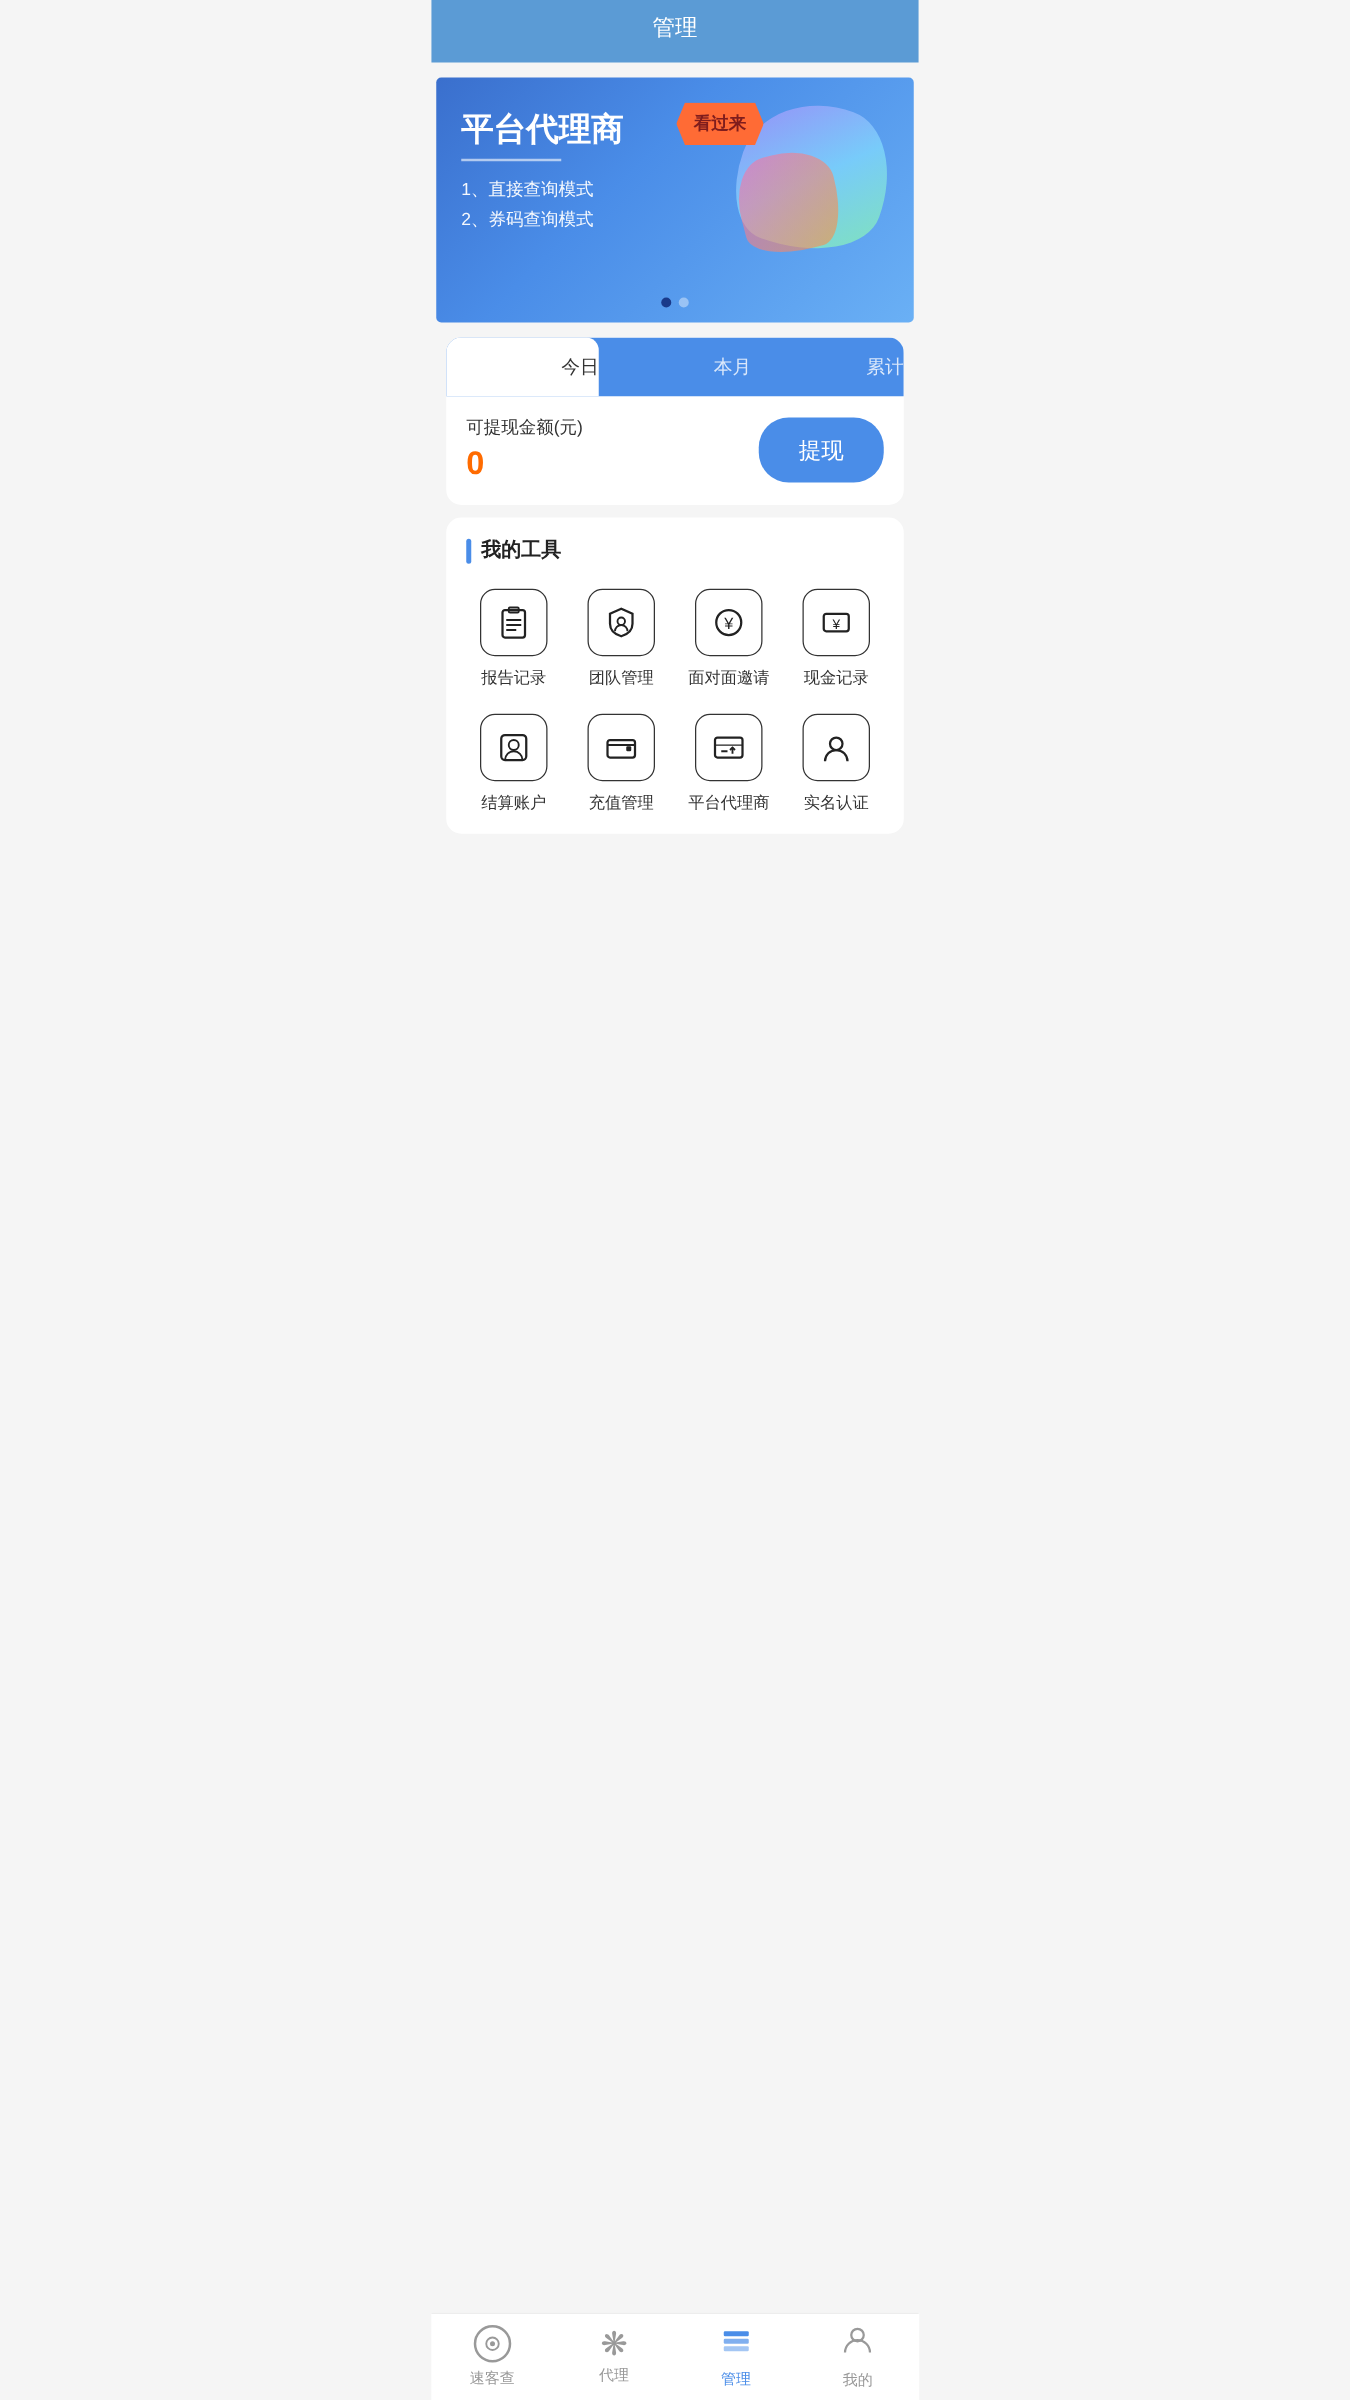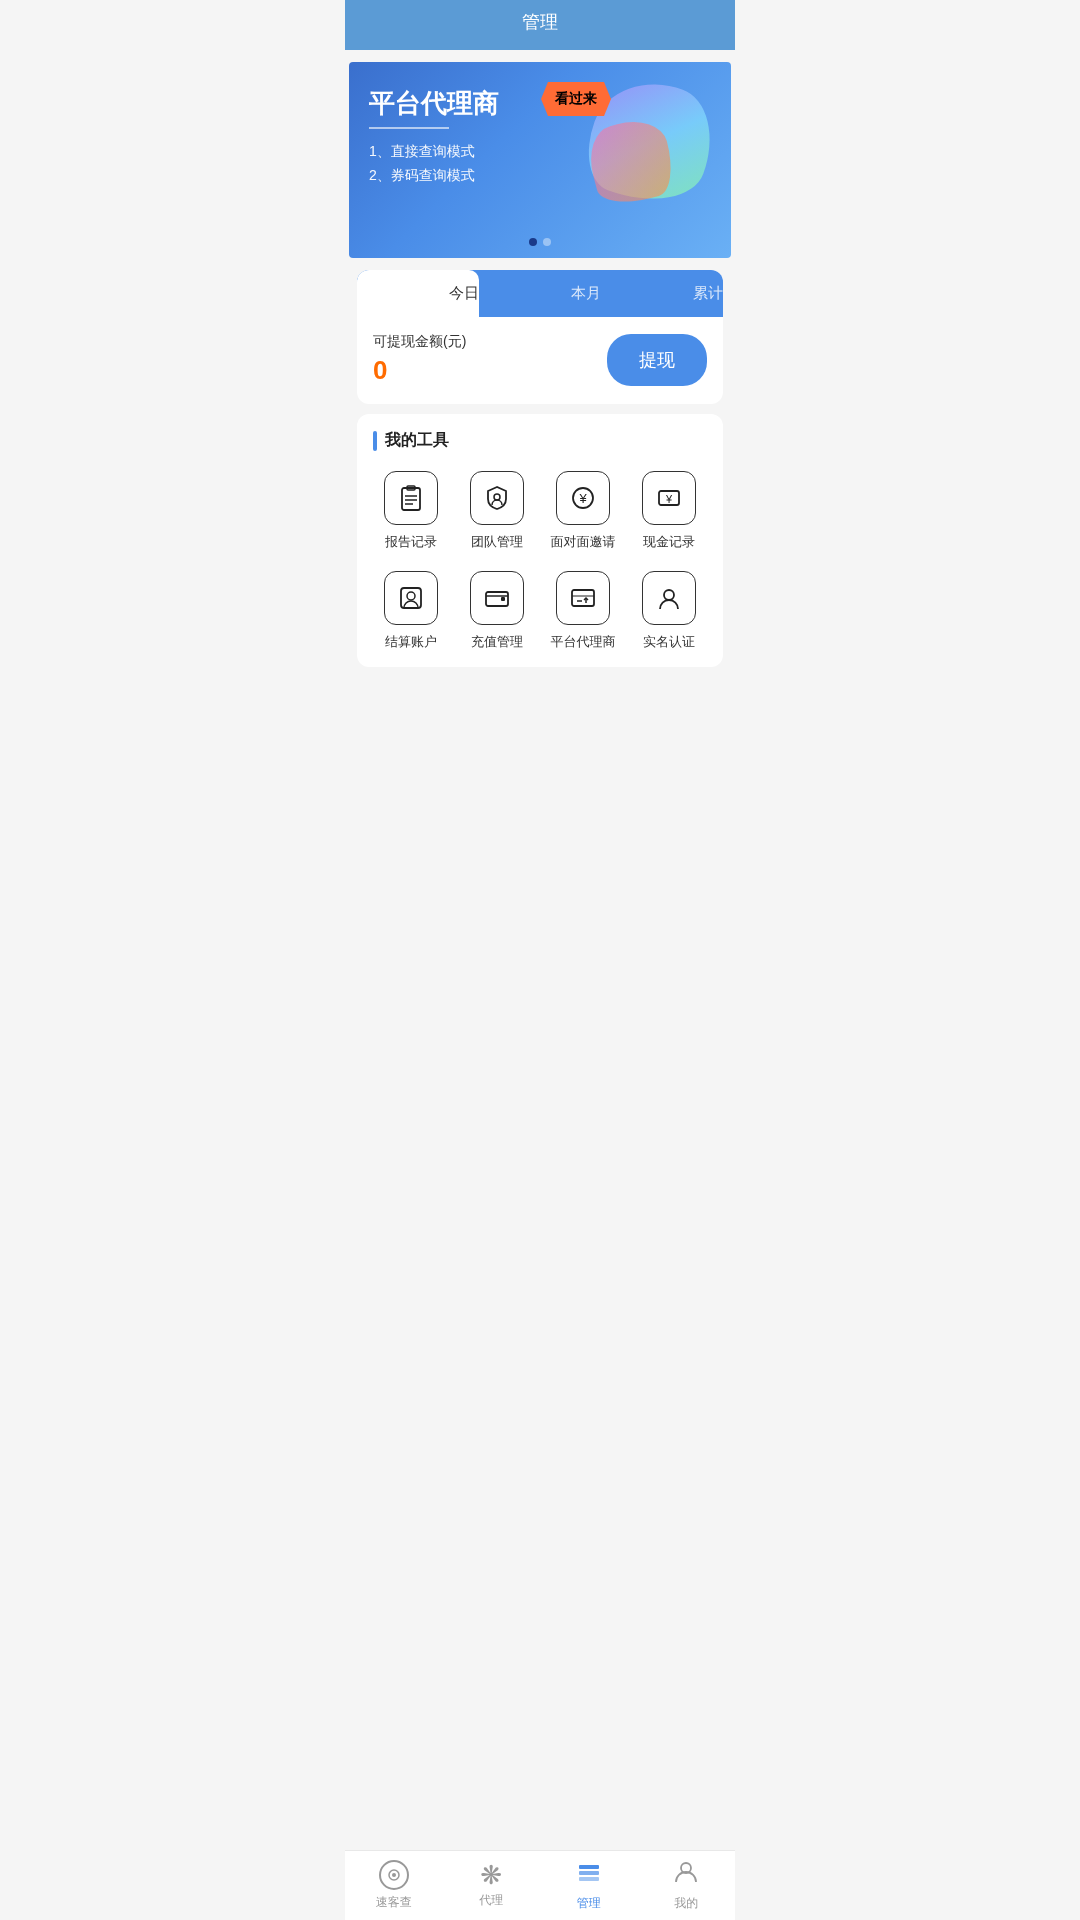--- a/index.html
+++ b/index.html
@@ -79,21 +79,21 @@
       color: white;
       font-size: 14px;
       margin-bottom: 6px;
       opacity: 0.95;
     }
     .banner-badge {
       position: absolute;
       top: 20px;
       right: 120px;
       background: #ff6b35;
-      color: #000000;
+      color: #7f1d1d;
       font-size: 14px;
       font-weight: 600;
       padding: 8px 14px;
       clip-path: polygon(10% 0%, 90% 0%, 100% 50%, 90% 100%, 10% 100%, 0% 50%);
       z-index: 3;
     }
     .banner-decoration {
       position: absolute;
       right: 0;
       top: 0;

